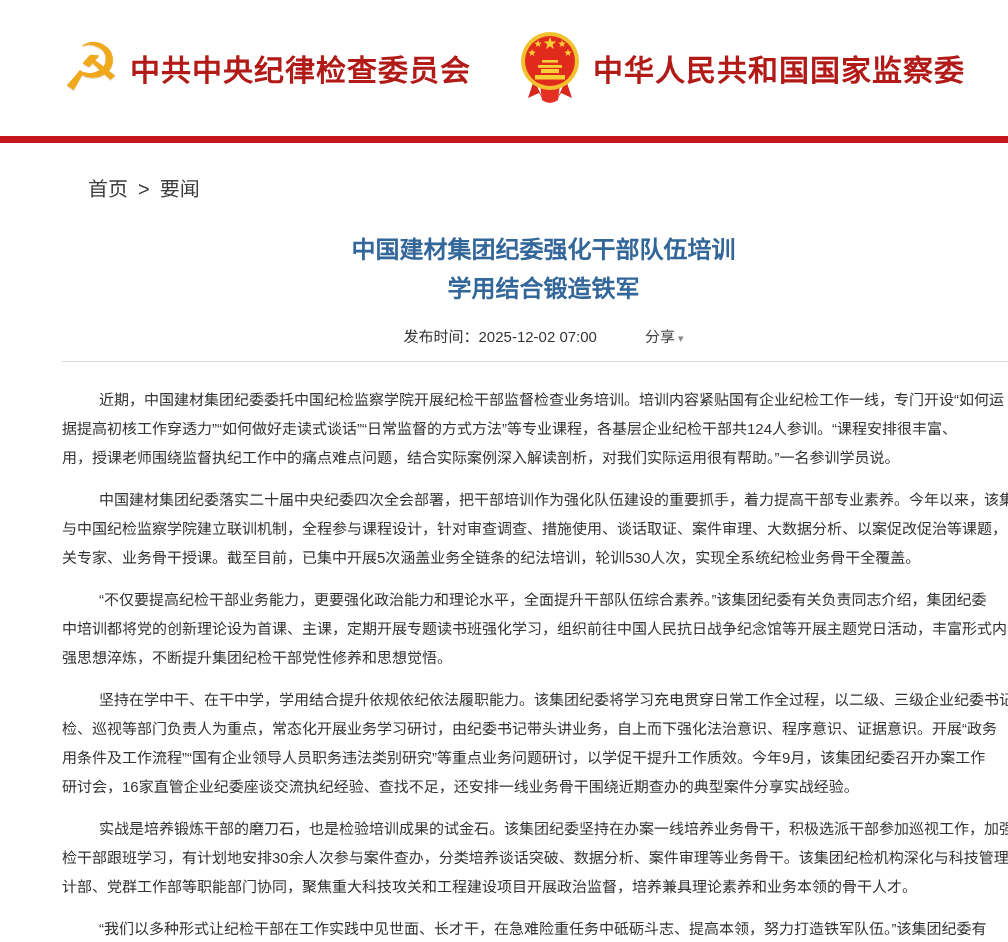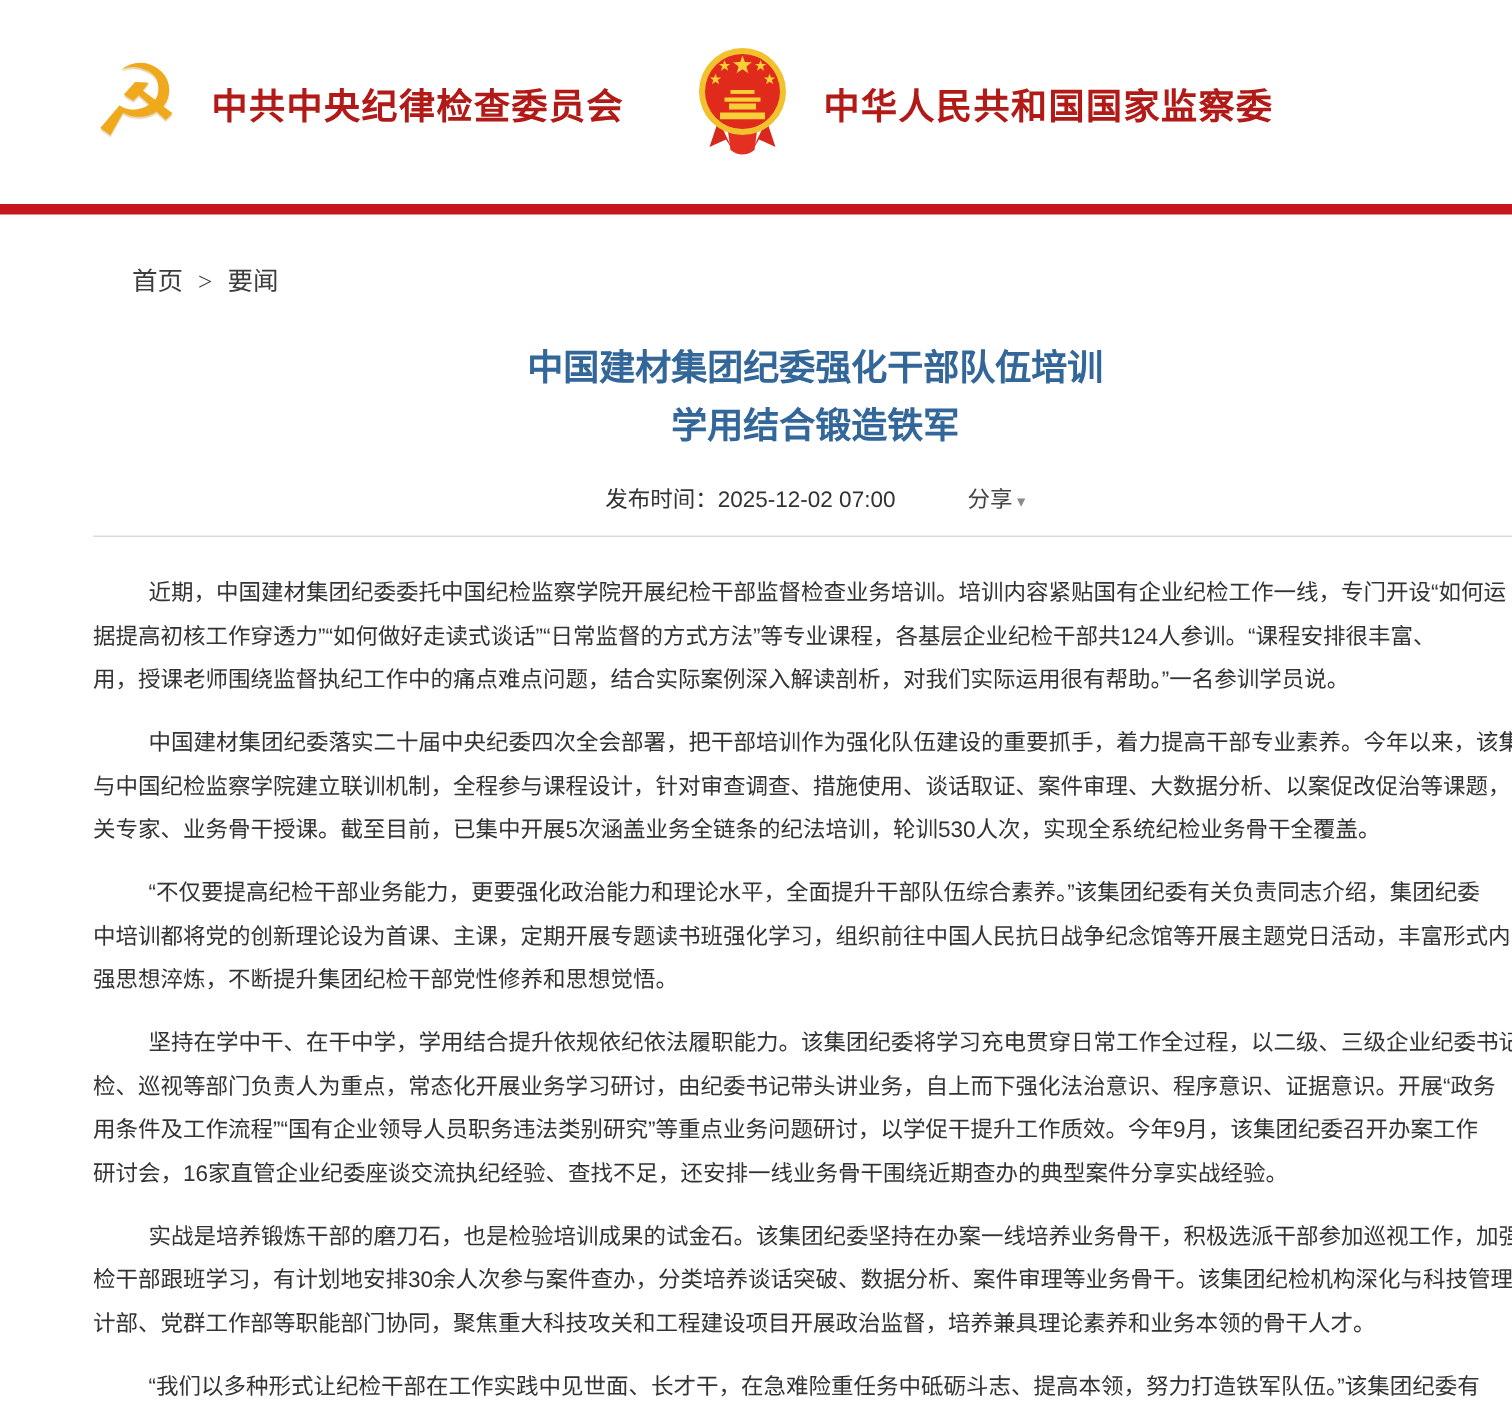--- a/index.html
+++ b/index.html
@@ -17,26 +17,26 @@
   .site{display:flex;align-items:center;cursor:pointer;}
   .site + .site{margin-left:48px;}
   .emblem-cpc{
     font-size:66px;line-height:1;color:var(--gold);
     width:66px;text-align:center;margin-right:6px;
     text-shadow:0 1px 1px rgba(180,120,0,.35);
     font-family:"DejaVu Sans",sans-serif;
   }
   .emblem-prc{margin-right:12px;display:block;}
   .site-name{
-    font-size:24px;font-weight:bold;color:var(--brand_red);
-    white-space:nowrap;letter-spacing:1px;margin-left:11px;
+    font-size:30px;font-weight:bold;color:var(--brand_red);
+    white-space:nowrap;letter-spacing:1px;
   }
   .red-bar{height:7px;background:var(--bar_red);}
   
-  .breadcrumb{margin:30px 0 0 88px;font-size:17px;color:var(--breadcrumb);font-family:Liberation Serif, serif;}
+  .breadcrumb{margin:30px 0 0 88px;font-size:20px;color:var(--breadcrumb);}
   .breadcrumb .crumb{cursor:pointer;}
   .breadcrumb .sep{margin:0 10px;color:var(--breadcrumb);}
   
   .article{margin-left:62px;width:963px;}
   .article-title{
     margin:28px 0 0 0;text-align:center;color:var(--title_blue);
     font-size:24px;font-weight:bold;line-height:39px;
   }
   .meta-row{
     margin-top:17px;display:flex;justify-content:center;align-items:center;

